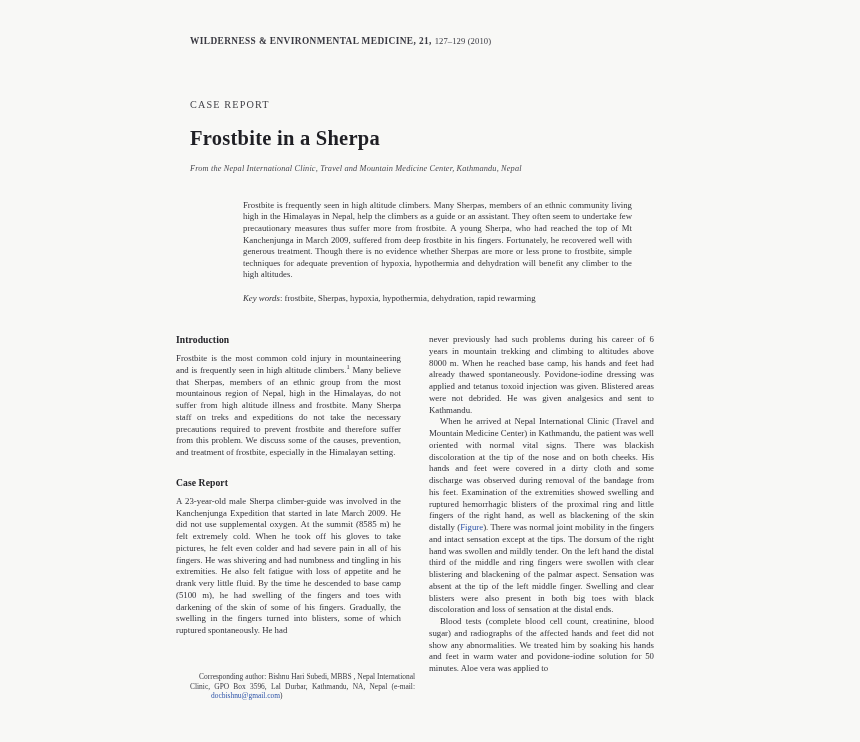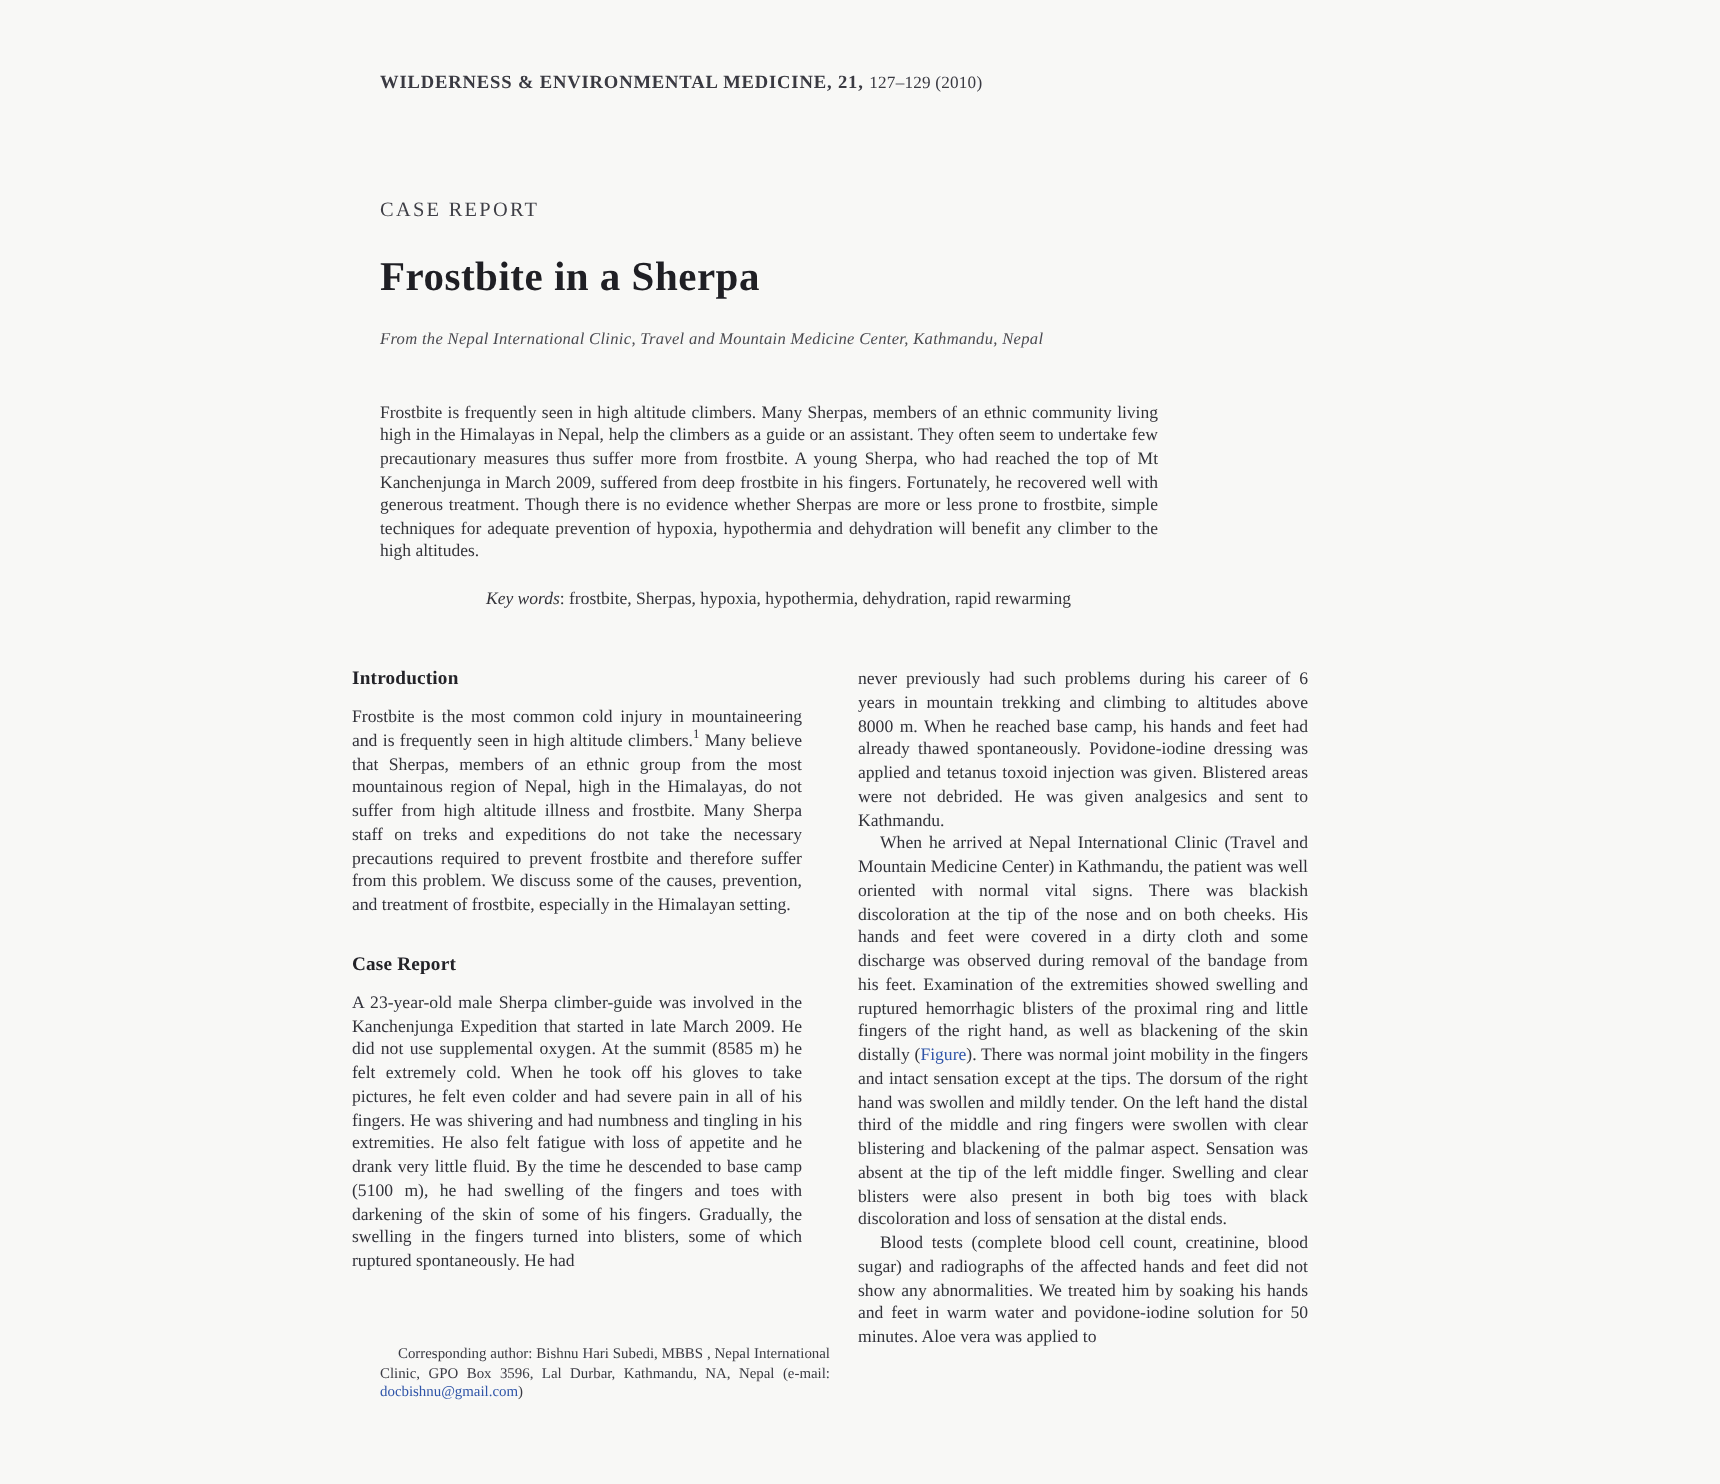--- a/index.html
+++ b/index.html
@@ -85,20 +85,21 @@
     margin-top: 7px;
     font-size: 8.3px;
     font-style: italic;
     color: #4a4a50;
     letter-spacing: 0.15px;
   }
 
   
   .abstract {
     margin-top: 27px;
+    margin-left: 53px;
     width: 389px;
     font-size: 8.75px;
     line-height: 11.6px;
     text-align: justify;
     color: #34343a;
   }
   .keywords {
     margin-top: 12px;
     margin-left: 53px;
     width: 389px;
@@ -151,20 +152,21 @@
     width: 225px;
     font-size: 7.45px;
     line-height: 9.6px;
     text-align: justify;
     color: #3a3a42;
   }
   .footnote .ind { text-indent: 9px; display: block; }
   .footnote a {
     color: #2e54a8;
     text-decoration: none;
+    margin-left: 21px;
   }
 </style>
 </head>
 <body>
 
 <div class="page">
   <div class="sheet">
 
     <div class="content">
 

